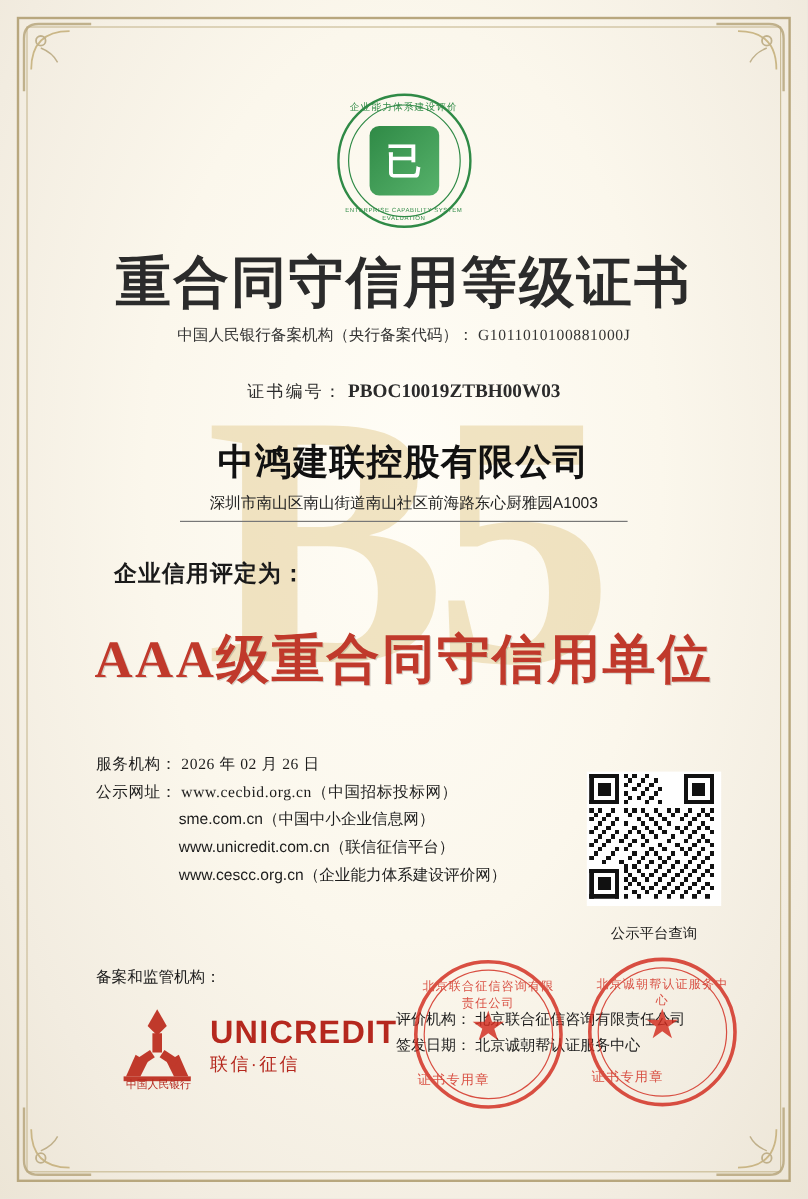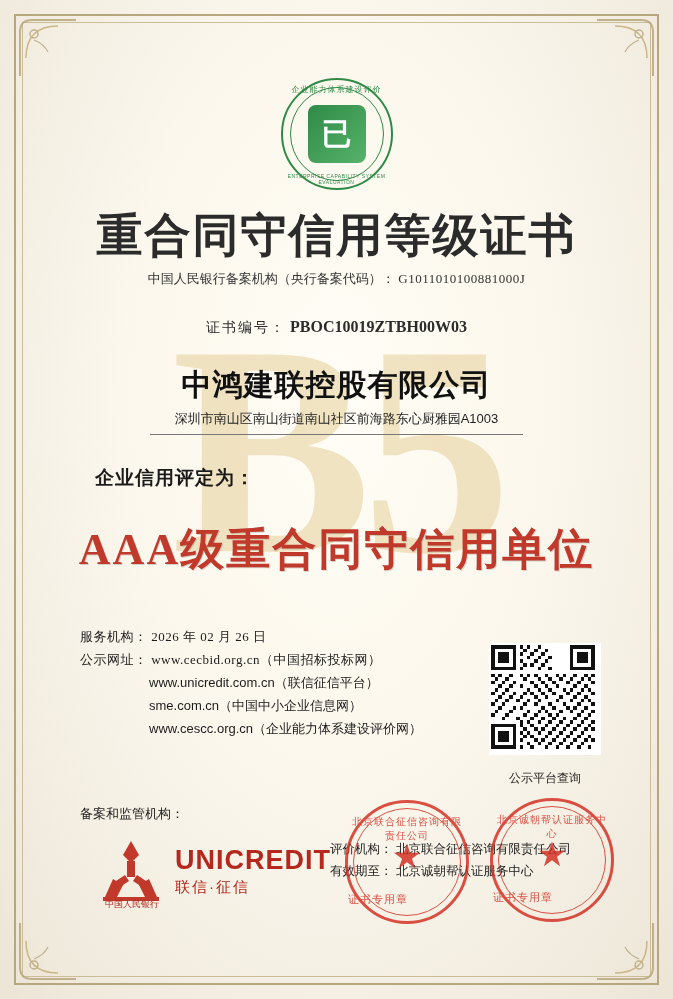--- a/index.html
+++ b/index.html
@@ -284,22 +284,22 @@
     <div class="details">
       <div class="row">
         <span class="lbl">服务机构：</span>
         <span class="val">2026 年 02 月 26 日</span>
       </div>
       <div class="row">
         <span class="lbl">公示网址：</span>
         <span class="val">www.cecbid.org.cn（中国招标投标网）</span>
       </div>
       <div class="urls">
+        <div class="url-row">sme.com.cn（中国中小企业信息网）</div>
         <div class="url-row">www.unicredit.com.cn（联信征信平台）</div>
-        <div class="url-row">sme.com.cn（中国中小企业信息网）</div>
         <div class="url-row">www.cescc.org.cn（企业能力体系建设评价网）</div>
       </div>
     </div>
 
     <div class="qr">
       <svg class="qrgrid" width="104" height="104" viewBox="0 0 29 29" shape-rendering="crispEdges">
         <rect width="29" height="29" fill="#ffffff"></rect>
         <g fill="#111111">
           <rect x="0" y="0" width="7" height="1"></rect>
             <rect x="0" y="6" width="7" height="1"></rect>
@@ -534,21 +534,21 @@
       <div class="en">UNICREDIT</div>
       <div class="cn">联信·征信</div>
     </div>
 
     <div class="org-lines">
       <div>
         <span>评价机构：</span>
         <span>北京联合征信咨询有限责任公司</span>
       </div>
       <div>
-        <span>有效期至：</span>
+        <span>签发日期：</span>
         <span>北京诚朝帮认证服务中心</span>
       </div>
     </div>
 
     <div class="seal seal-1">
       <div class="ring"></div>
       <div class="arc">北京联合征信咨询有限责任公司</div>
       <div class="star">★</div>
       <div class="bot">证书专用章</div>
     </div>

